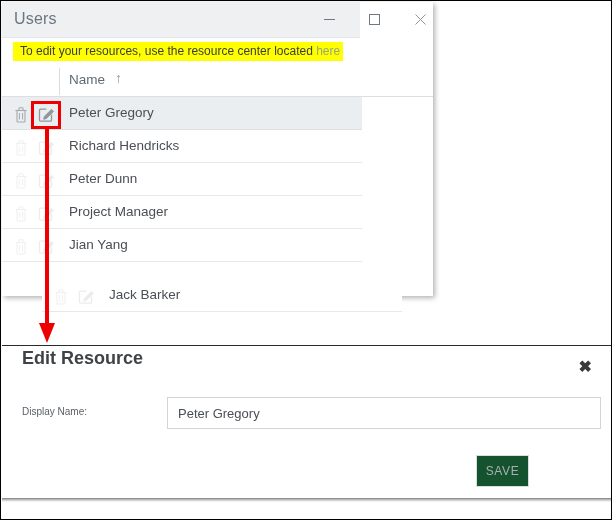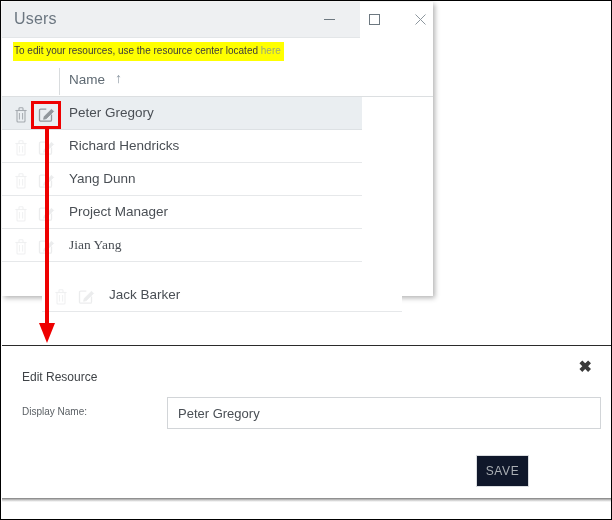--- a/index.html
+++ b/index.html
@@ -77,23 +77,23 @@
     top: 37px;
     width: 431px;
     height: 25px;
     background: #ffffff;
   }
   #banner {
     position: absolute;
     left: 11px;
     top: 3px;
     background: #ffff00;
-    font-size: 10px;
+    font-size: 12px;
     color: #3c3c3c;
-    padding: 2px 3px 3px 1px;
+    padding: 2px 3px 3px 7px;
     white-space: nowrap;
     line-height: 14px;
   }
   #banner-link {
     color: #9aa87a;
     text-decoration: none;
   }
 
   
   #table-area {
@@ -214,23 +214,24 @@
     position: absolute;
     left: 1px;
     top: 345px;
     width: 610px;
     height: 152px;
     background: #ffffff;
   }
   #edit-title {
     position: absolute;
     left: 20px;
-    top: 24px;
-    font-size: 12px;
+    top: 2px;
+    font-size: 18px;
     color: #3f4347;
+    font-weight: bold;
   }
   #edit-close {
     position: absolute;
     right: 20px;
     top: 13px;
     font-size: 16px;
     font-weight: bold;
     color: #3a3a3a;
     line-height: 16px;
     cursor: pointer;
@@ -256,21 +257,21 @@
     color: #4a4f55;
     padding: 0 10px;
     outline: none;
   }
   .dlg-btn {
     position: absolute;
     top: 109px;
     height: 32px;
     box-sizing: border-box;
     border: 1px solid #dadde0;
-    background: #0f172a;
+    background: #14532d;
     font-family: "Liberation Sans", sans-serif;
     font-size: 12px;
     color: #a9aeb3;
     letter-spacing: 0.6px;
     cursor: default;
   }
   #btn-save   { left: 474px; width: 53px; }
   #btn-cancel { left: 536px; width: 63px; }
 
   #bottom-shadow {
@@ -374,21 +375,21 @@
                   <line x1="11.6" y1="9" x2="11.6" y2="15.5" stroke="#8a9096" stroke-width="1"></line>
                 </svg>
               </span>
               <span class="icon-edit">
                 <svg width="20" height="20" viewBox="0 0 20 20">
                   <path d="M15.5 10.5V16a1.2 1.2 0 0 1-1.2 1.2H4.7A1.2 1.2 0 0 1 3.5 16V6.4a1.2 1.2 0 0 1 1.2-1.2h5.6" fill="none" stroke="#6f767c" stroke-width="1.3"></path>
                   <path d="M8.2 12.6l7.3-7.3 2.1 2.1-7.3 7.3-2.7.6z" fill="#6f767c" stroke="#6f767c" stroke-width="0.8" stroke-linejoin="round"></path>
                 </svg>
               </span>
             </div>
-            <div class="row-name">Yang Dunn</div>
+            <div class="row-name">Peter Dunn</div>
           </div>
           <div class="row dim" style="top: 132px; text-decoration: underline;">
             <div class="row-icons">
               <span class="icon-trash">
                 <svg width="20" height="20" viewBox="0 0 20 20">
                   <path d="M6 6.5h8v10.5a1 1 0 0 1-1 1H7a1 1 0 0 1-1-1V6.5z" fill="none" stroke="#8a9096" stroke-width="1.1"></path>
                   <line x1="4.4" y1="6.5" x2="15.6" y2="6.5" stroke="#8a9096" stroke-width="1.1"></line>
                   <path d="M8 6.5V4.6a.8.8 0 0 1 .8-.8h2.4a.8.8 0 0 1 .8.8V6.5" fill="none" stroke="#8a9096" stroke-width="1.1"></path>
                   <line x1="8.4" y1="9" x2="8.4" y2="15.5" stroke="#8a9096" stroke-width="1"></line>
                   <line x1="11.6" y1="9" x2="11.6" y2="15.5" stroke="#8a9096" stroke-width="1"></line>
@@ -396,21 +397,21 @@
               </span>
               <span class="icon-edit">
                 <svg width="20" height="20" viewBox="0 0 20 20">
                   <path d="M15.5 10.5V16a1.2 1.2 0 0 1-1.2 1.2H4.7A1.2 1.2 0 0 1 3.5 16V6.4a1.2 1.2 0 0 1 1.2-1.2h5.6" fill="none" stroke="#6f767c" stroke-width="1.3"></path>
                   <path d="M8.2 12.6l7.3-7.3 2.1 2.1-7.3 7.3-2.7.6z" fill="#6f767c" stroke="#6f767c" stroke-width="0.8" stroke-linejoin="round"></path>
                 </svg>
               </span>
             </div>
             <div class="row-name">Project Manager</div>
           </div>
-          <div class="row dim" style="top: 165px; font-family: Liberation Serif, serif;">
+          <div class="row dim" style="top: 165px;">
             <div class="row-icons">
               <span class="icon-trash">
                 <svg width="20" height="20" viewBox="0 0 20 20">
                   <path d="M6 6.5h8v10.5a1 1 0 0 1-1 1H7a1 1 0 0 1-1-1V6.5z" fill="none" stroke="#8a9096" stroke-width="1.1"></path>
                   <line x1="4.4" y1="6.5" x2="15.6" y2="6.5" stroke="#8a9096" stroke-width="1.1"></line>
                   <path d="M8 6.5V4.6a.8.8 0 0 1 .8-.8h2.4a.8.8 0 0 1 .8.8V6.5" fill="none" stroke="#8a9096" stroke-width="1.1"></path>
                   <line x1="8.4" y1="9" x2="8.4" y2="15.5" stroke="#8a9096" stroke-width="1"></line>
                   <line x1="11.6" y1="9" x2="11.6" y2="15.5" stroke="#8a9096" stroke-width="1"></line>
                 </svg>
               </span>

